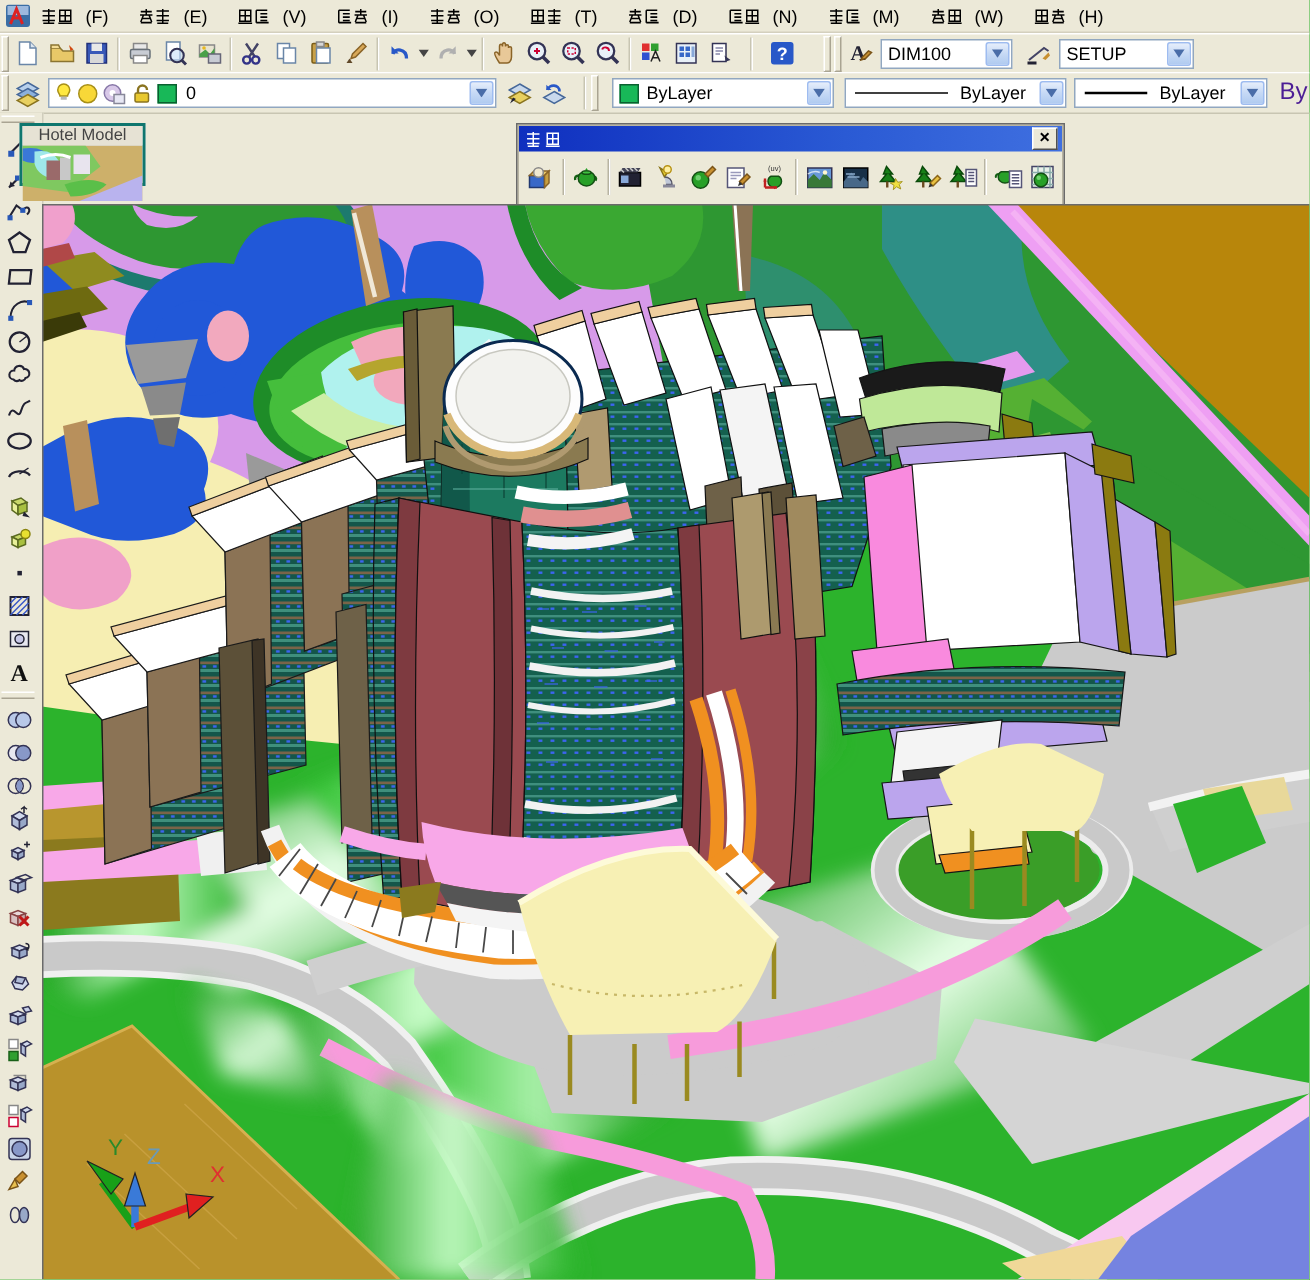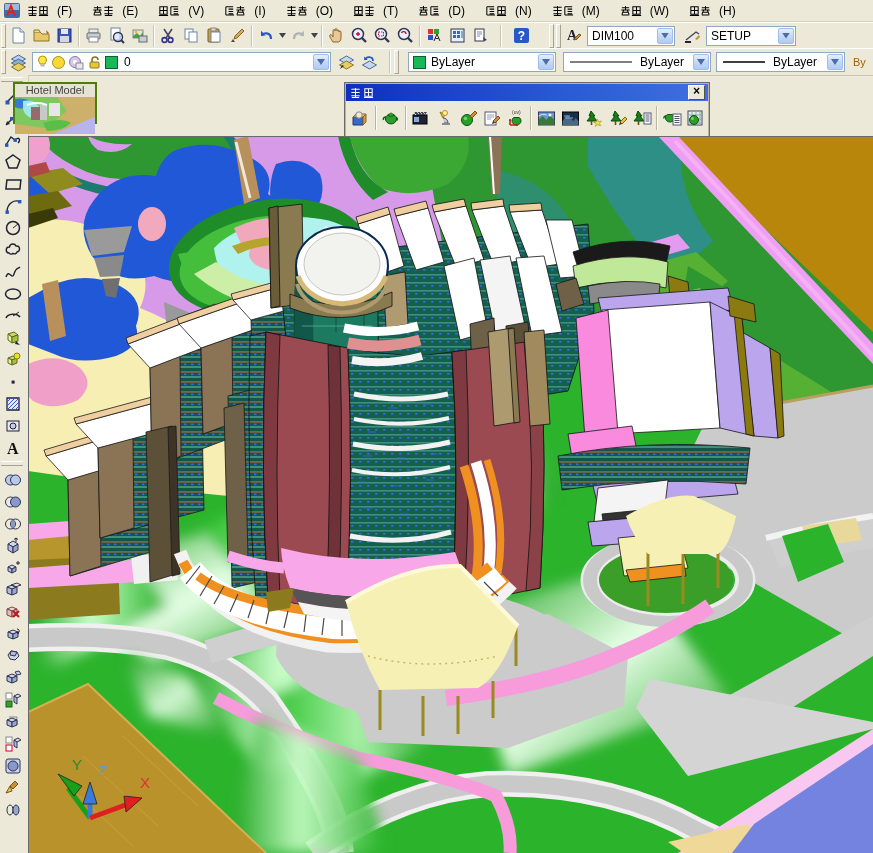--- a/index.html
+++ b/index.html
@@ -367,21 +367,21 @@
     </span>
     <span style="width:5px"></span>
     <span class="combo" style="width:129px">
       <svg width="42" height="6" style="margin-left:6px">
         <path d="M0 3h42" stroke="#000" stroke-width="1.6"></path>
       </svg>
       <span style="margin-left:8px">ByLayer</span>
       <span class="cbtn"></span>
     </span>
     <span style="width:8px"></span>
-    <span style="color:#a16207;font-size:11px">By</span>
+    <span style="color:#4c1d95;font-size:16px">By</span>
   </div>
 <div class="abs" style="left:0;top:75px;width:873px;height:61px;background:#ece9d8;border-top:1px solid #c8c5b2;"></div>
 <div class="abs" style="left:0;top:75px;width:28px;height:778px;background:#ece9d8;border-right:1px solid #d0cdbc;">
     <div style="width:22px;height:3px;border-top:1px solid #fff;border-bottom:1px solid #a9a492;margin:2px 0 3px 1px"></div>
     <div style="width:26px;height:22px;display:flex;align-items:center;justify-content:center">
       <svg width="20" height="20" viewBox="0 0 20 20">
         <path d="M4 16L16 4" stroke="#223" stroke-width="1.4"></path>
         <rect x="2.5" y="14.5" width="4" height="4" fill="#2858b8"></rect>
         <rect x="13.5" y="2.5" width="4" height="4" fill="#2858b8"></rect>
       </svg>
@@ -594,21 +594,21 @@
         <path d="M7 8l-4 7 6-2z" fill="#e8c050" stroke="#7a5418"></path>
       </svg>
     </div>
     <div style="width:26px;height:22px;display:flex;align-items:center;justify-content:center">
       <svg width="20" height="20" viewBox="0 0 20 20">
         <ellipse cx="7" cy="10" rx="3" ry="5" fill="none" stroke="#335"></ellipse>
         <ellipse cx="13" cy="10" rx="3" ry="5" fill="#98a8c8" stroke="#335"></ellipse>
       </svg>
     </div>
   </div>
-<div class="abs" style="left:13px;top:82px;width:84px;height:42px;background:#dbe4f0;border:2px solid #4d7c0f;box-sizing:border-box;">
+<div class="abs" style="left:13px;top:82px;width:84px;height:42px;background:#dbe4f0;border:2px solid #0f766e;box-sizing:border-box;">
   <div style="font-size:11px;color:#444;text-align:center;line-height:13px;background:#e6e2d4;white-space:nowrap;overflow:hidden;">Hotel Model</div>
   <svg width="80" height="37" viewBox="0 0 80 37" preserveAspectRatio="none">
     <rect width="80" height="37" fill="#cdb06a"></rect>
     <polygon points="80,20 80,37 38,37" fill="#b9b3ee"></polygon>
     <polygon points="0,0 42,0 52,14 30,31 0,27" fill="#7fc860"></polygon>
     <path d="M0 2 Q14 0 18 8 Q8 14 0 10 Z" fill="#3a78d8"></path>
     <path d="M8 4 Q20 2 24 10 Q30 18 20 22 Q10 20 8 12 Z" fill="#9fe8ea"></path>
     <path d="M28 26 Q46 20 56 26 Q48 34 32 34 Z" fill="#5abf49"></path>
     <rect x="16" y="10" width="9" height="13" fill="#9a6a6a"></rect>
     <rect x="25" y="8" width="7" height="15" fill="#c8c8c8"></rect>

